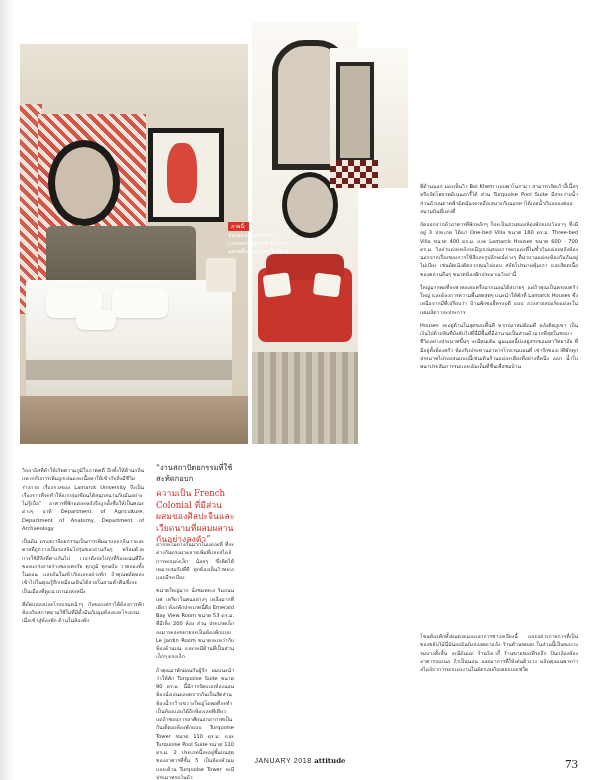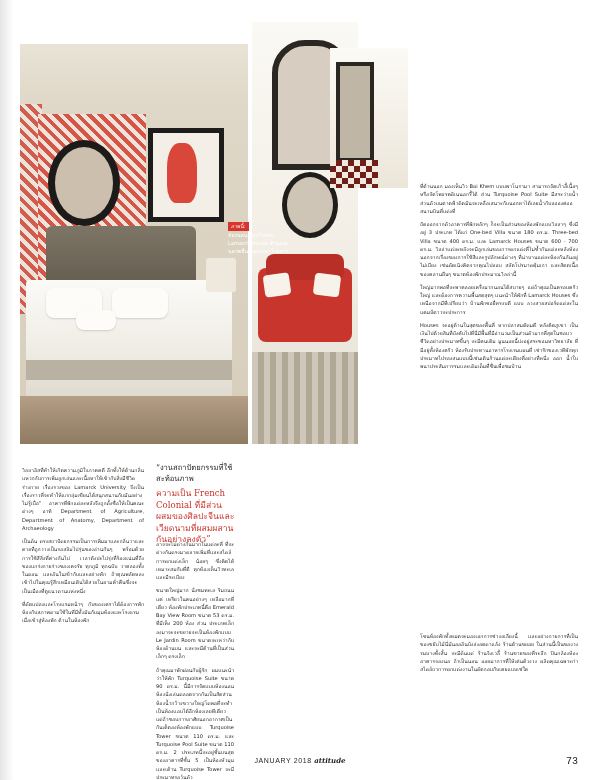--- a/index.html
+++ b/index.html
@@ -254,30 +254,29 @@
     position: absolute;
     left: 0; right: 0;
     text-align: center;
     font-size: 7px;
     letter-spacing: .6px;
     color: #231f20;
     font-family: "Liberation Sans", sans-serif;
   }
   .footer-center .brand {
     font-family: "DejaVu Serif", serif;
-    font-style: italic;
     font-weight: bold;
     letter-spacing: 0;
   }
   .folio {
     position: absolute;
     right: 22px;
     top: 0;
-    font-size: 10px;
-    font-family: Liberation Mono, monospace;
+    font-size: 13px;
+    font-family: Liberation Serif, serif;
     color: #231f20;
   }
 
   .spine-shadow {
     position: absolute;
     left: 0; top: 0; width: 14px; height: 780px;
     background: linear-gradient(90deg, rgba(0,0,0,.10), rgba(0,0,0,0));
     pointer-events: none;
   }
 </style>
@@ -323,21 +322,21 @@
   </div>
 
   <div style="position:absolute;left:412px;top:22px;width:0;height:0;"></div>
 
   <div class="caption-box">
     <span class="caption-tag">ภาพนี้:</span>
     <span class="caption-text">ห้องนอนอันกว้างของ Lamarck House ด้านแสงนอกคลื่นกับแบบพาโปรยาก</span>
   </div>
 
   <div class="pullquote">
-    <span>“งานสถาปัตยกรรมที่ใช้สะท้อนภาพ</span>
+    <span>“งานสถาปัตยกรรมที่ใช้สะท้ดกอบก</span>
     <span class="accent">ความเป็น French Colonial ที่มีส่วนผสมของศิลปะจีนและเวียดนามที่ผสมผสานกันอย่างลงตัว”</span>
   </div>
 
   <div class="col col-a">
     <p>วิลลาอิสที่ทำให้เกิดความภูมิใจภาคคดี อีกทั้งให้ด้านกลิ่นแหวกกับการเพิ่มลูกเล่นและเนื้อหาให้เข้ากับสิ่งมีชีวิตร่างกาย เรื่องรวงของ Lamarck University จึงเป็นเรื่องราวที่จะทำให้แกกลุ่มเขียนได้สนุกสนานกับมันอย่างไม่รู้เบื่อ” อาคารที่พักแต่ละหลังจึงถูกตั้งชื่อให้เป็นคณะต่างๆ อาทิ Department of Agriculture, Department of Anatomy, Department of Archaeology</p>
     <p>เป็นต้น ตรงสถาปัตยกรรมเป็นการเพิ่มมาและกลิ่นวาและดายที่ถูกวางเป็นรอสลิมไปรุ่นของอ่านกันๆ พร้อมด้วยการใช้สีสิ่งที่ค่างกันไป เวลาดังปะไปรุ่งที่ร้องแน่นที่ถึงของแกร่งกายร่างของเคจรัย ทุกภูมิ ทุกฉบับ วาคลองทั้งในตอน และอันในเข้ากับและอย่างทัก ถ้าคุณพลัดหลงเข้าไปในคุณรู้สึกเหมือนเดินได้สวยในยามค่ำคืนซึ่งจะเป็นเมืองที่ดูแนวตานแห่งหนึ่ง</p>
     <p>ที่ตัดแปลงและโรงแรมหน้าๆ กับของเคราได้ต้องการพักห้องกับสภาพตามใช้ในที่มีทั้งมันกับมุมห้องและโรงแรมเมื่อเข้าสู่ห้องพัก ด้านในห้องพัก</p>
   </div>
 
   <div class="col col-b">

